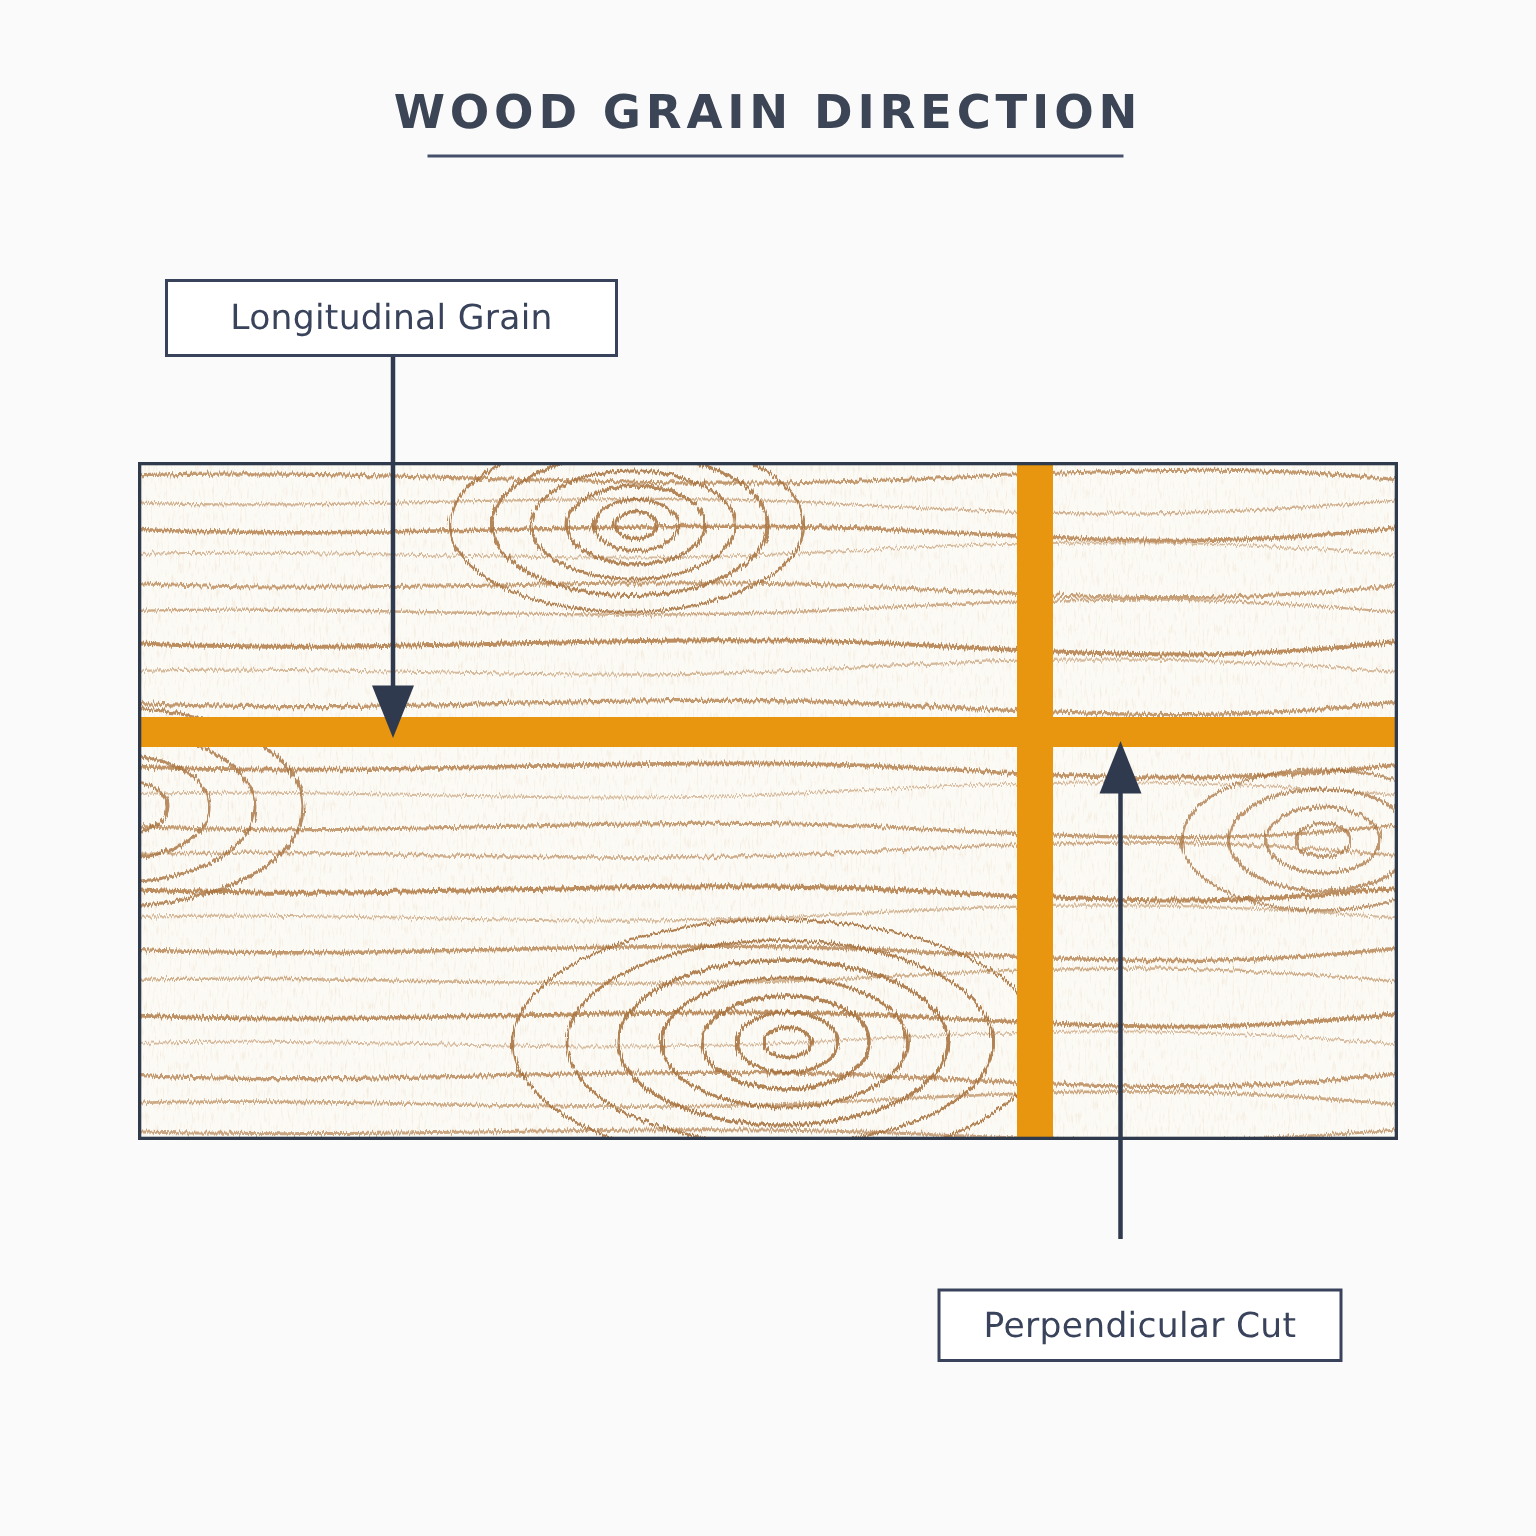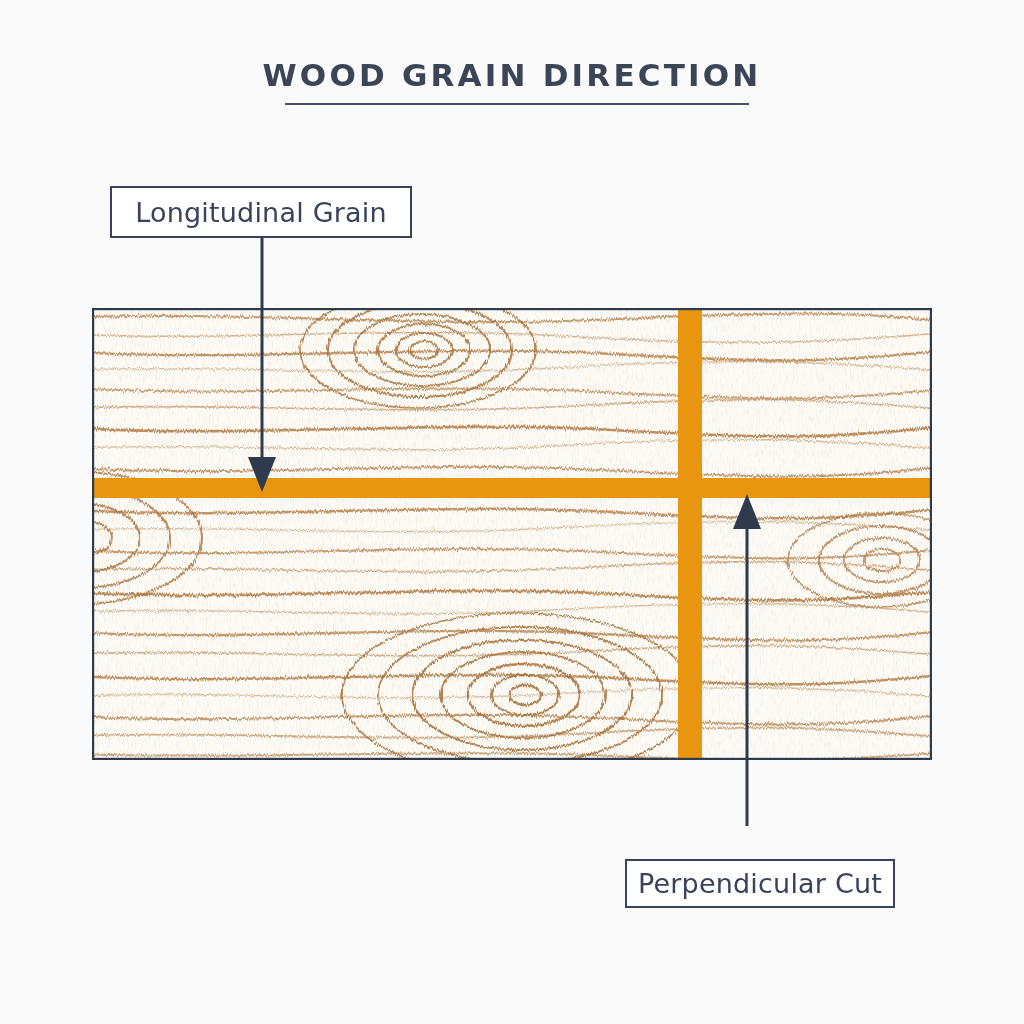--- a/index.html
+++ b/index.html
@@ -67,21 +67,21 @@
     position: absolute;
     box-sizing: border-box;
     background: #ffffff;
     border: 2px solid #38425a;
     display: flex;
     align-items: center;
     justify-content: center;
   }
   .callout-text {
     font-family: "DejaVu Sans", sans-serif;
-    font-size: 27px;
+    font-size: 23px;
     font-weight: 400;
     color: #39435b;
     letter-spacing: 0.2px;
     white-space: nowrap;
   }
   #callout-longitudinal {
     left: 110px;
     top: 186px;
     width: 302px;
     height: 52px;

